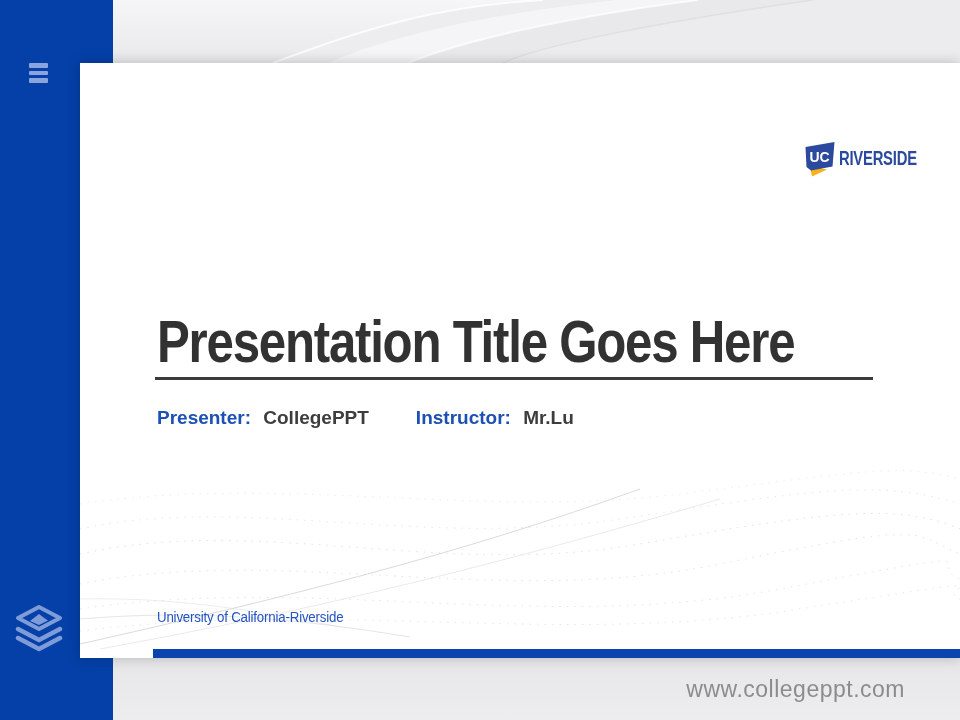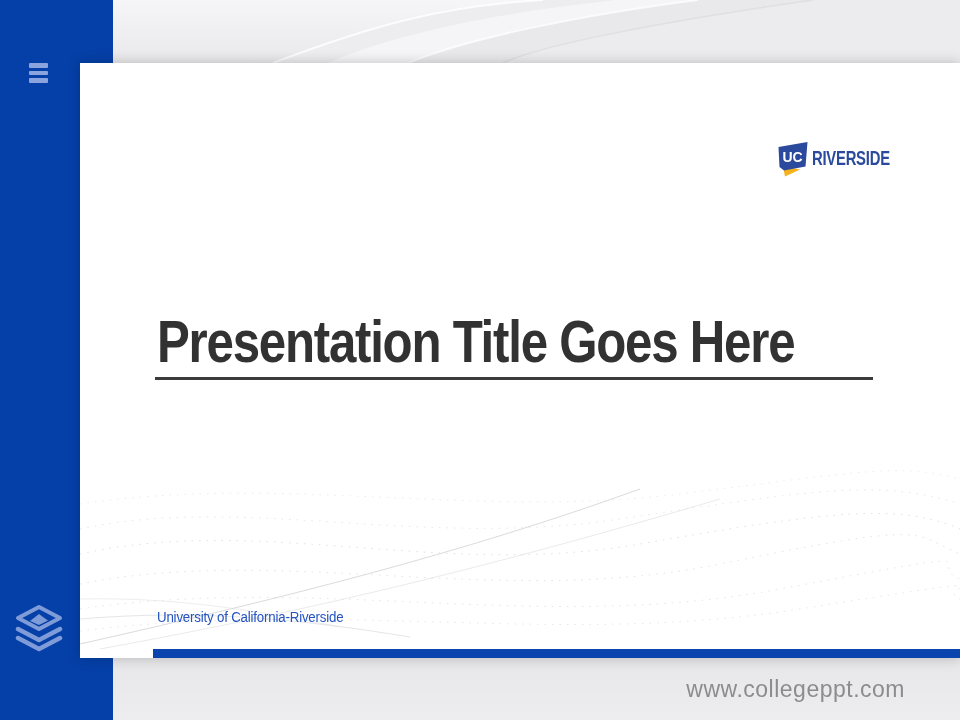--- a/index.html
+++ b/index.html
@@ -36,21 +36,21 @@
   .slide {
     position:absolute; left:80px; top:63px; width:880px; height:595px;
     background:#ffffff; z-index:3; box-shadow:0 0 12px rgba(0,0,0,0.22);
   }
   .bottom-bar {
     position:absolute; left:73px; right:0; bottom:0; height:9px;
     background:#0a44af;
   }
   
   .logo {
-    position:absolute; top:77px; right:48px;
+    position:absolute; top:77px; right:21px;
     display:flex; align-items:center; gap:3px;
   }
   .logo-wordmark {
     font-weight:bold; font-size:19px; color:#2b4a9d;
     letter-spacing:-0.3px; transform:scaleX(0.78) scaleY(1.05);
     transform-origin:left center; white-space:nowrap;
   }
   
   .slide-title {
     position:absolute; left:77px; top:249px;
@@ -120,20 +120,30 @@
       <path d="M7,26 L24,29.5 L9,36.5 Z" fill="#f6b21b"></path>
       <path d="M2.5,7 L31.5,2 L29.5,26.5 L8,30.5 L3.5,27 Z" fill="#2b4a9d"></path>
       <text x="16.5" y="21.5" text-anchor="middle" font-family="Liberation Sans, sans-serif" font-size="14" font-weight="bold" fill="#ffffff">UC</text>
     </svg>
     <span class="logo-wordmark">RIVERSIDE</span>
   </div>
 
   <h1 class="slide-title">Presentation Title Goes Here</h1>
   <div class="title-underline"></div>
 
+  <div class="byline">
+    <span>
+      <span class="label">Presenter:</span>
+      <span class="value">CollegePPT</span>
+    </span>
+    <span>
+      <span class="label">Instructor:</span>
+      <span class="value">Mr.Lu</span>
+    </span>
+  </div>
 
   <svg class="wave-mesh" width="880" height="190" viewBox="0 0 880 190">
     <g fill="none" stroke="#cfd0d6">
       <path d="M0,45 C200,15 400,60 600,35 S820,5 880,20" stroke-dasharray="1.5,6" opacity="0.4"></path>
       <path d="M0,70 C160,35 340,90 540,60 S800,20 880,45" stroke-dasharray="1.5,6" opacity="0.5"></path>
       <path d="M0,95 C180,55 360,120 560,85 S820,45 880,70" stroke-dasharray="1.5,6" opacity="0.65"></path>
       <path d="M0,125 C200,85 420,150 640,105 S830,75 880,95" stroke-dasharray="1.5,6" opacity="0.6"></path>
       <path d="M0,150 C240,115 460,175 700,130 S840,105 880,120" stroke-dasharray="1.5,6" opacity="0.55"></path>
       <path d="M0,172 C260,140 480,188 720,150 S850,130 880,140" stroke-dasharray="1.5,6" opacity="0.5"></path>
       <path d="M0,185 C200,140 380,95 560,30" stroke="#d2d3d8" opacity="0.85"></path>

